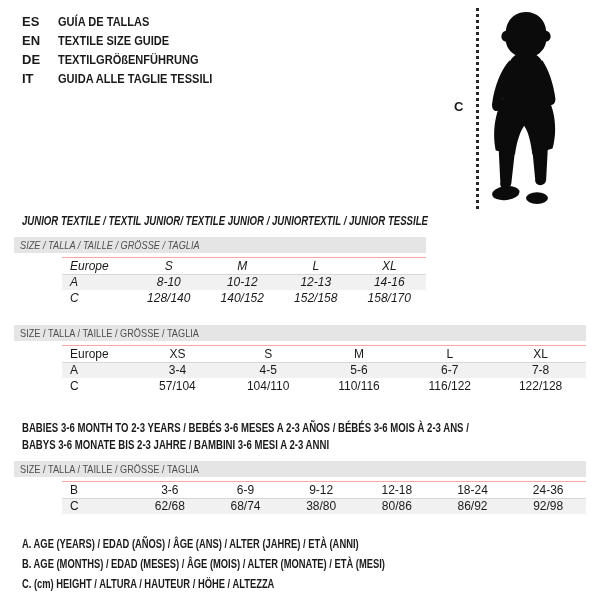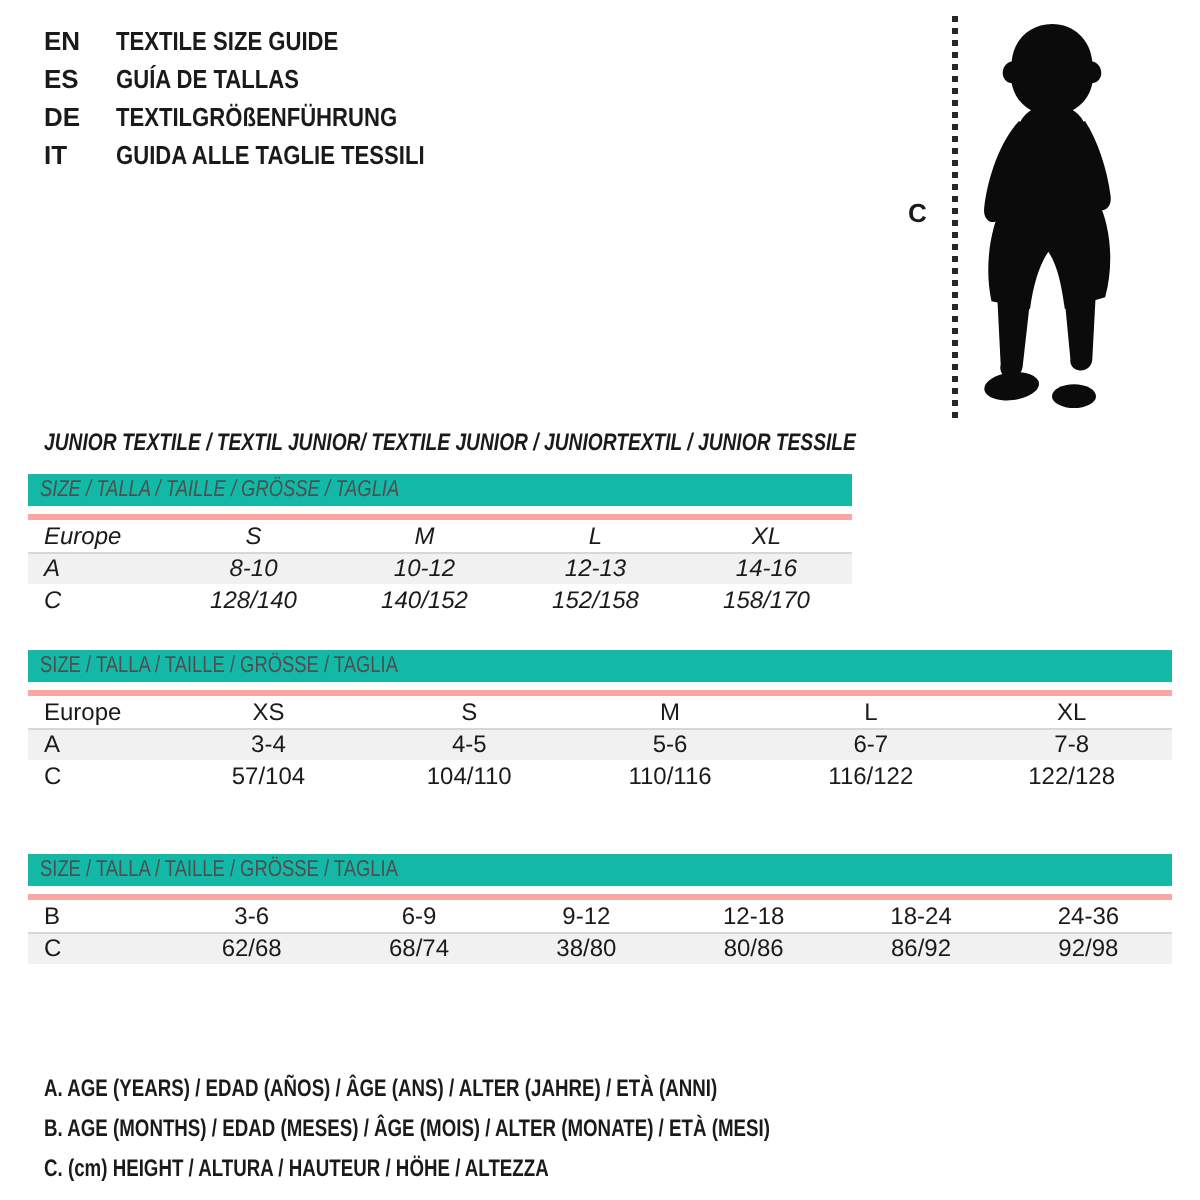--- a/index.html
+++ b/index.html
@@ -24,43 +24,43 @@
   
   .section{position:absolute;left:14px;width:572px;}
   .section:nth-child(1){top:213px;font-style:italic;}
   .section:nth-child(2){top:318px;}
   .section:nth-child(3){top:420px;}
   .sec-title{font-size:12px;font-weight:bold;line-height:17px;padding-left:8px;white-space:nowrap;}
   .title-line{display:block;transform:scaleX(.8);transform-origin:left center;white-space:nowrap;}
   .sub-a{font-size:8px;vertical-align:-2px;}
   .size-table{margin-top:7px;width:572px;}
   .section:nth-child(1) .size-table{width:412px;}
-  .size-bar{height:16px;line-height:16px;background:#14b8a6;color:#4f4f4f;
+  .size-bar{height:16px;line-height:16px;background:#e5e5e5;color:#4f4f4f;
             font-size:11.5px;padding-left:6px;margin-bottom:4px;white-space:nowrap;}
   .size-bar-text{display:inline-block;transform:scaleX(.8);transform-origin:left center;white-space:nowrap;}
-  .rows{border-top:3px solid #fca5a5;}
+  .rows{border-top:1px solid #fca5a5;margin-left:48px;}
   .trow{display:flex;height:15.5px;align-items:center;font-size:12px;}
   .trow.first{border-bottom:1px solid #d7d7d7;}
   .trow.shaded{background:#f1f1f1;}
   .tlabel{width:62px;padding-left:8px;flex:none;}
   .tcell{flex:1;text-align:center;}
 
   
   .legend{position:absolute;left:22px;top:534px;}
   .legend-line{height:20px;line-height:20px;font-size:12px;font-weight:bold;
                transform:scaleX(.78);transform-origin:left center;white-space:nowrap;}
 </style>
 </head>
 <body>
 
 <div class="canvas">
 
   <div class="langs">
+      <div class="lang-row"><span class="lang-code">ES</span><span class="lang-name">GUÍA DE TALLAS</span></div>
       <div class="lang-row"><span class="lang-code">EN</span><span class="lang-name">TEXTILE SIZE GUIDE</span></div>
-      <div class="lang-row"><span class="lang-code">ES</span><span class="lang-name">GUÍA DE TALLAS</span></div>
       <div class="lang-row"><span class="lang-code">DE</span><span class="lang-name">TEXTILGRÖßENFÜHRUNG</span></div>
       <div class="lang-row"><span class="lang-code">IT</span><span class="lang-name">GUIDA ALLE TAGLIE TESSILI</span></div>
     </div>
 
   <div class="figure-area">
     <div class="dotted-line"></div>
     <div class="c-label">C</div>
     <svg class="baby-svg" viewBox="0 0 96 200" preserveAspectRatio="none" aria-hidden="true">
       <g fill="#0b0b0b">
         <path d="M48 3 C60 3 69 11 70 22 C76 23 77 32 70 33 C68 43 59 49 48 49 C37 49 28 43 26 33 C19 32 20 23 26 22 C27 11 36 3 48 3 Z"></path>
@@ -133,20 +133,24 @@
               <div class="tcell">57/104</div>
               <div class="tcell">104/110</div>
               <div class="tcell">110/116</div>
               <div class="tcell">116/122</div>
               <div class="tcell">122/128</div>
             </div>
           </div>
         </div>
       </div>
       <div class="section">
+        <div class="sec-title">
+          <span class="title-line"><span>BABIES 3-6 MONTH TO 2-3 YEARS / BEBÉS 3-6 MESES A 2-3 AÑOS / BÉBÉS 3-6 MOIS À 2-3 ANS /</span></span>
+          <span class="title-line"><span>BABYS 3-6 MONATE BIS 2-3 JAHRE / BAMBINI 3-6 MESI A 2-3 ANNI</span></span>
+        </div>
         <div class="size-table">
           <div class="size-bar"><span class="size-bar-text">SIZE / TALLA / TAILLE / GRÖSSE / TAGLIA</span></div>
           <div class="rows">
             <div class="trow first">
               <div class="tlabel">B</div>
               <div class="tcell">3-6</div>
               <div class="tcell">6-9</div>
               <div class="tcell">9-12</div>
               <div class="tcell">12-18</div>
               <div class="tcell">18-24</div>

